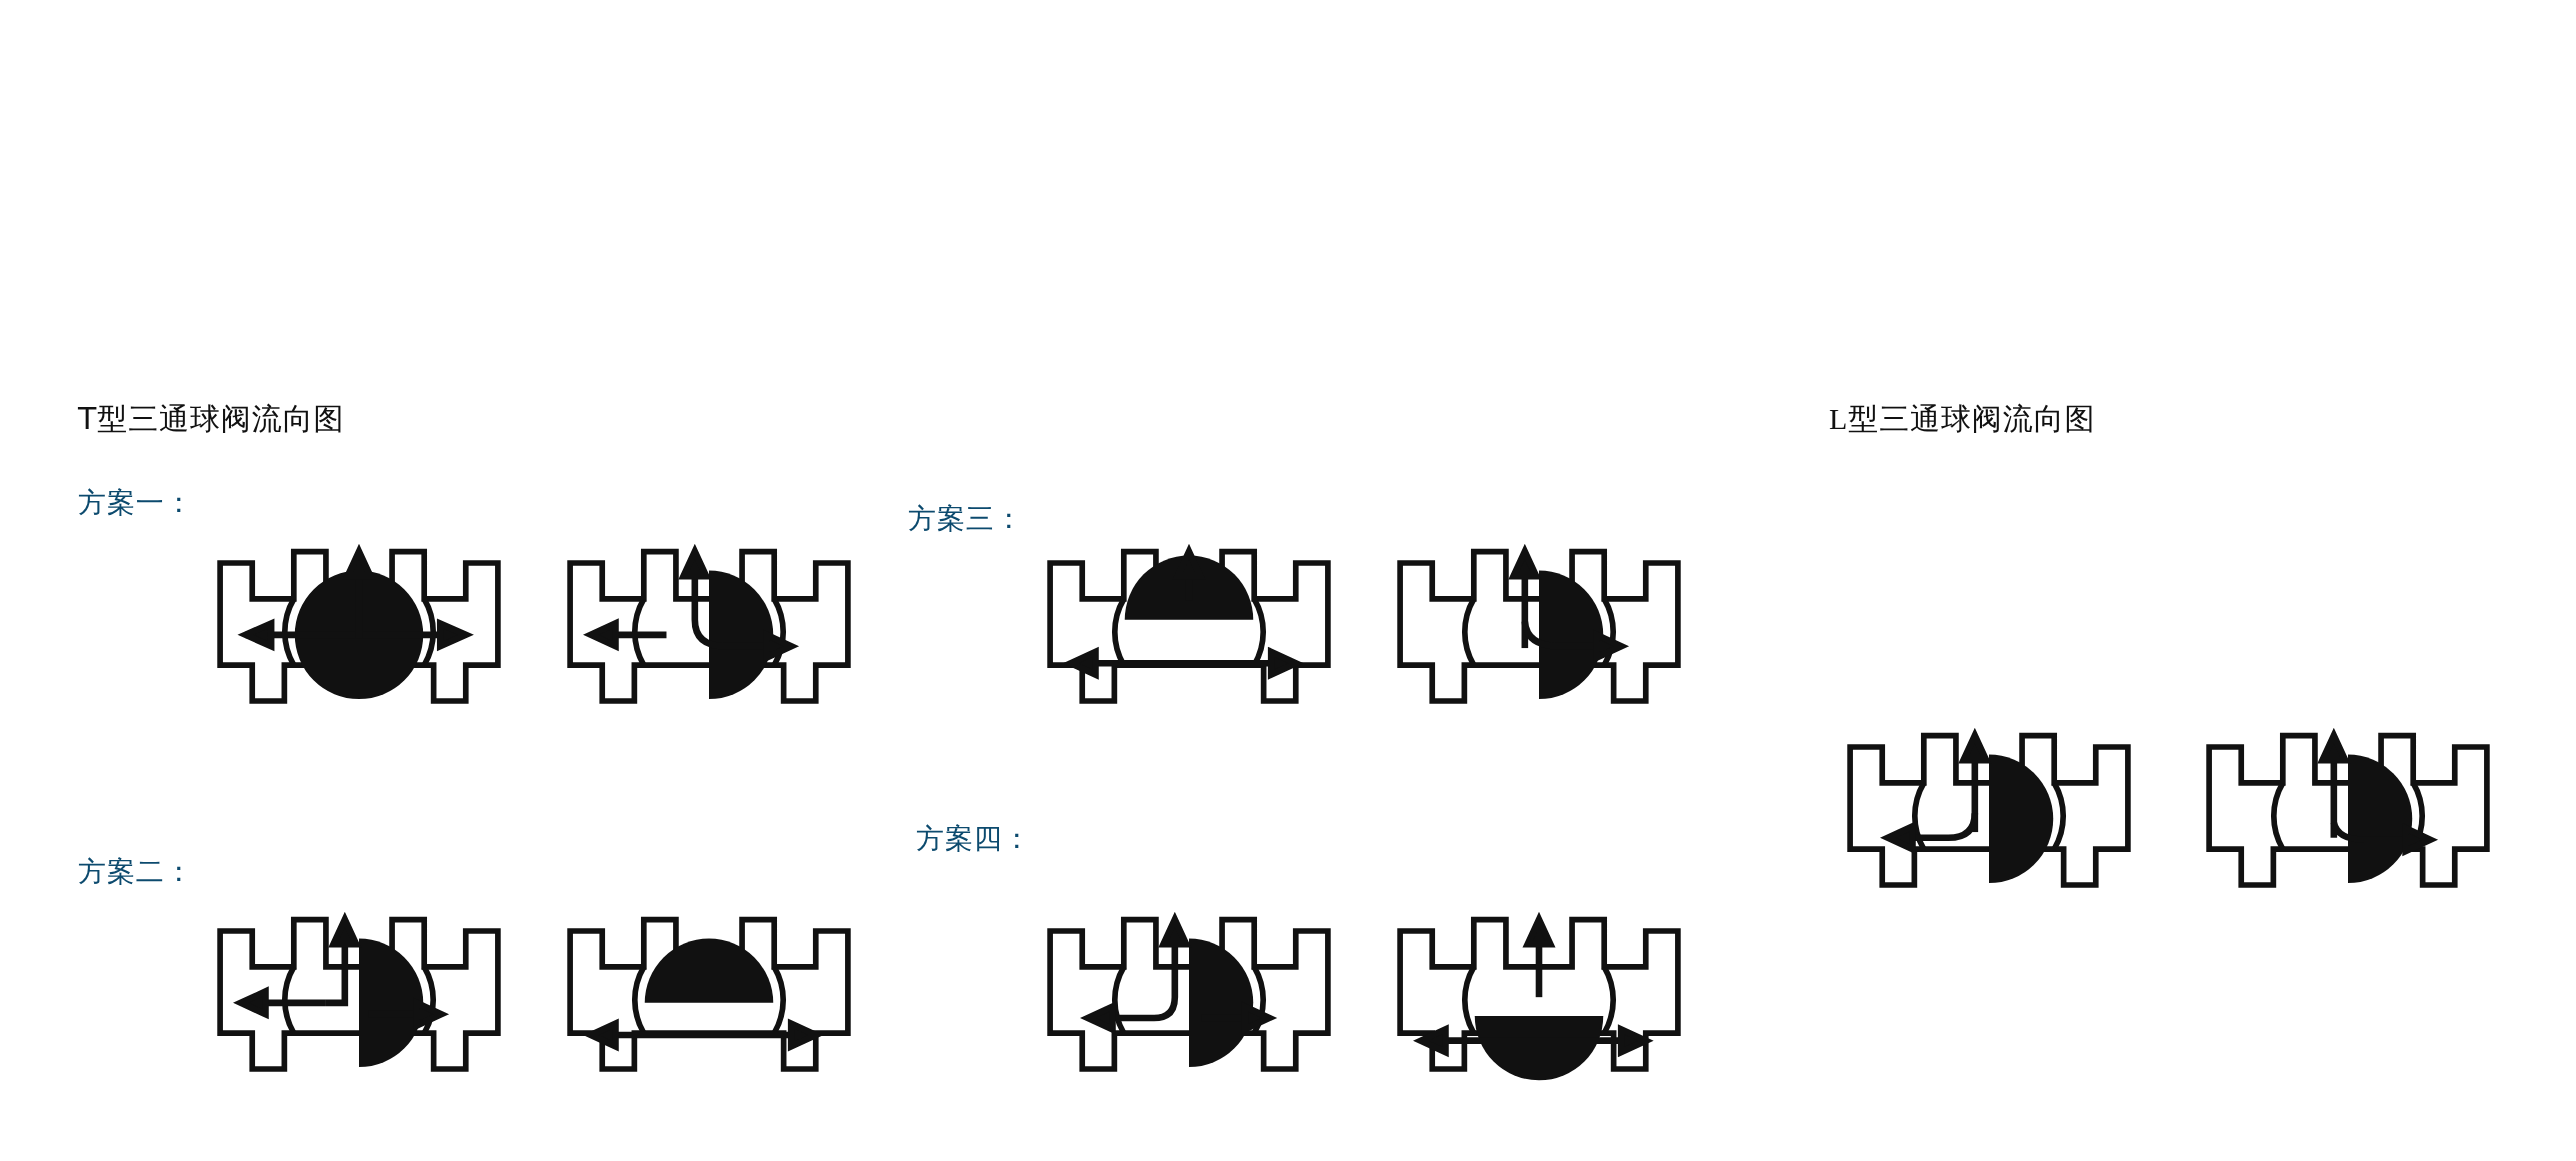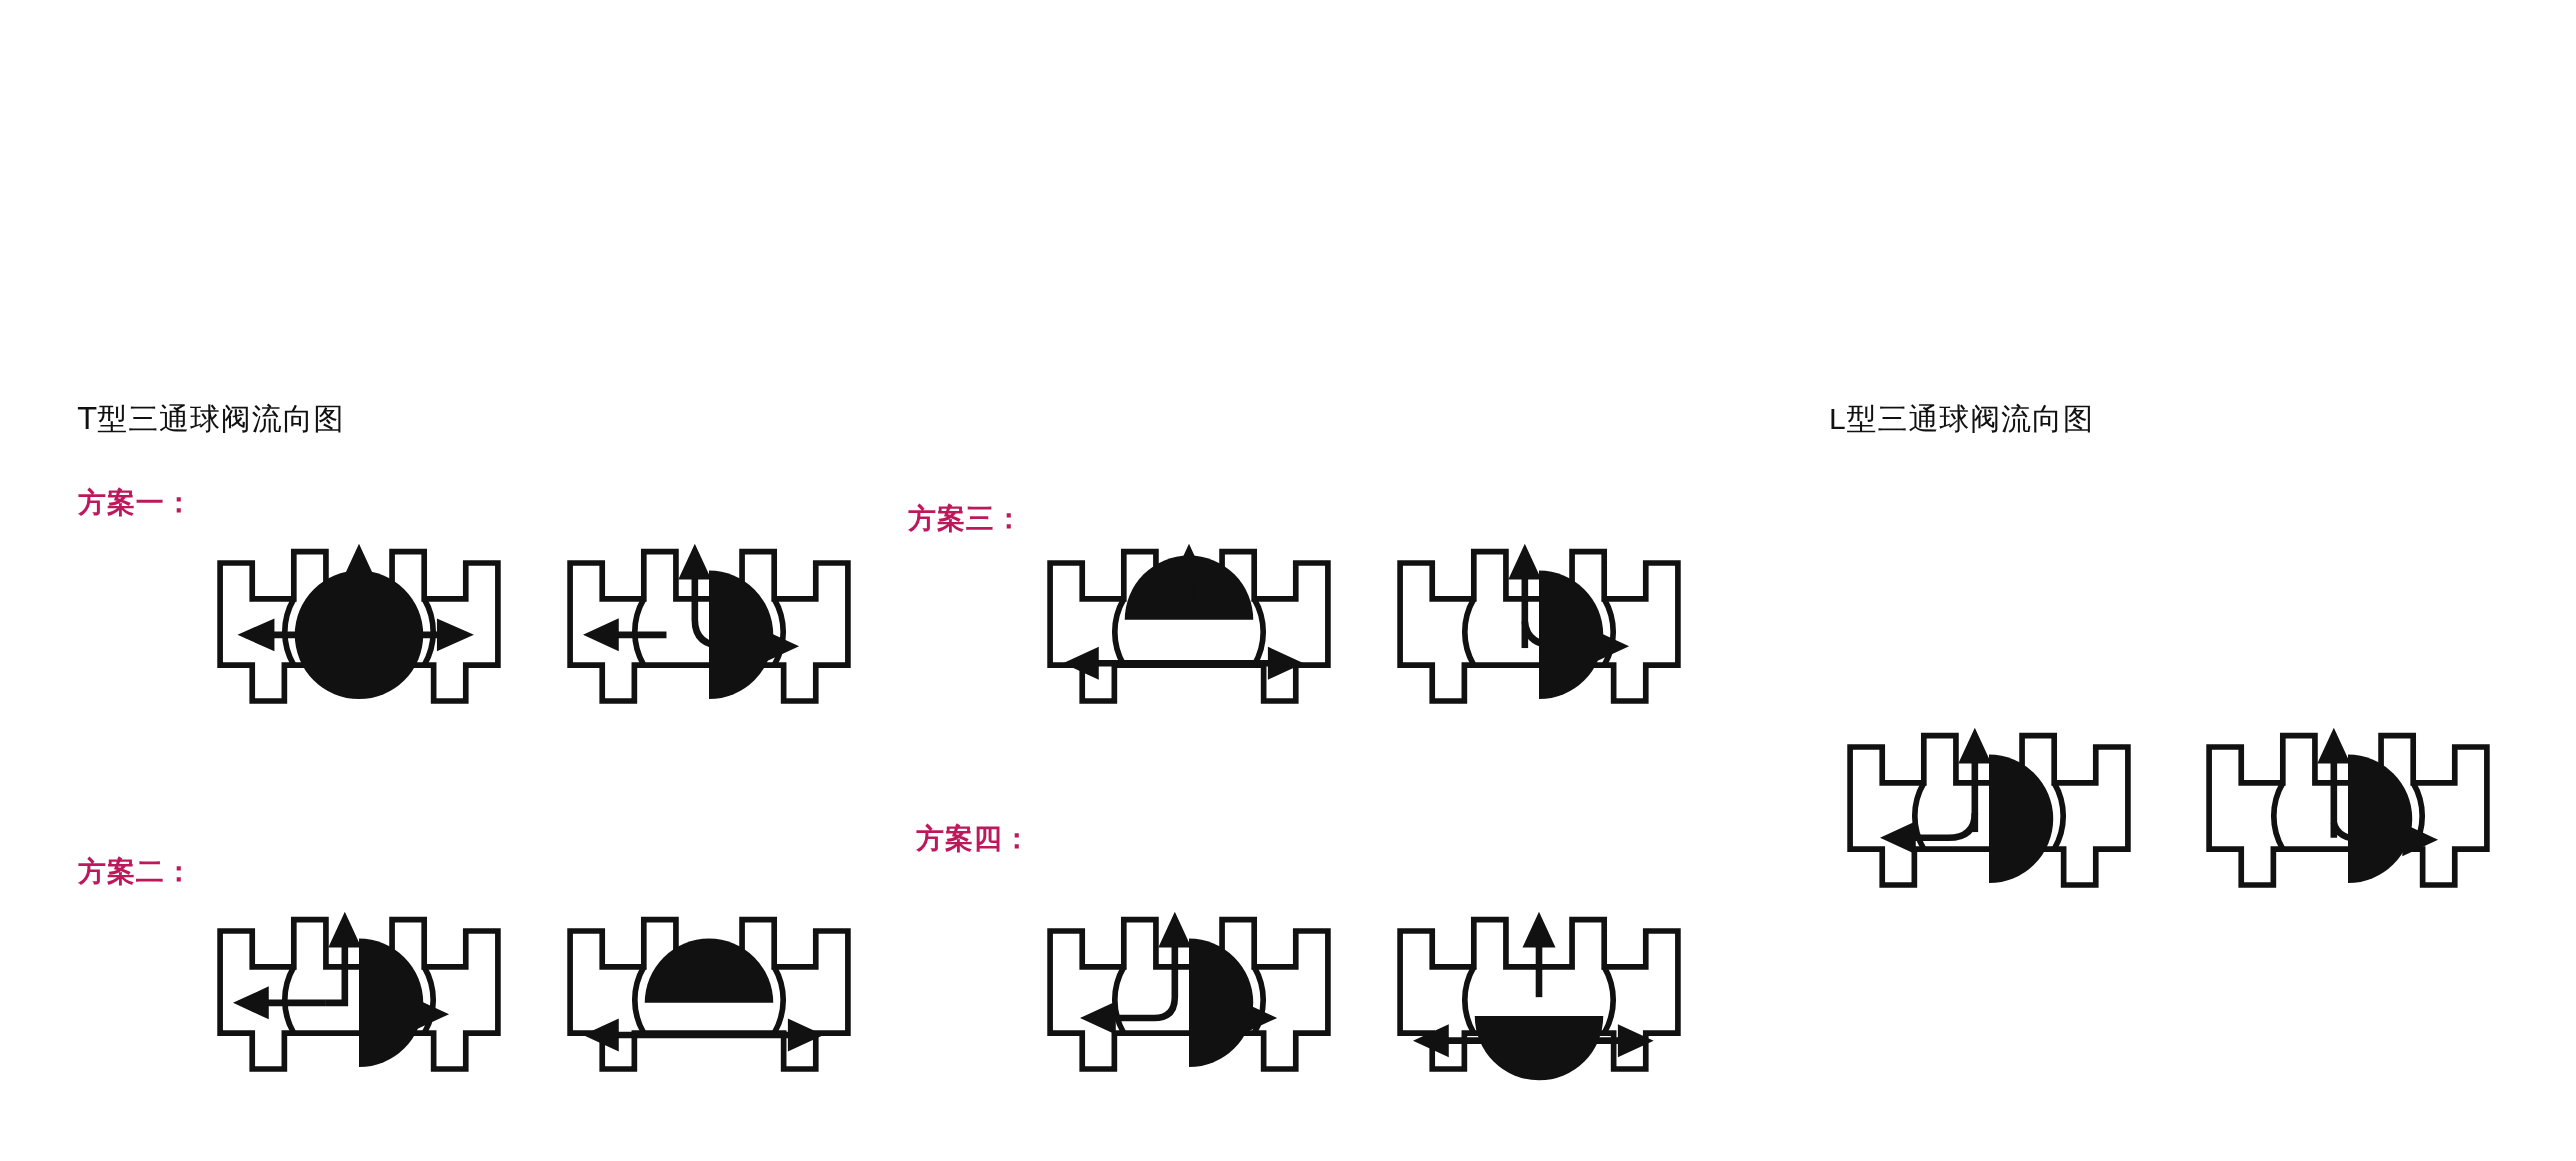--- a/index.html
+++ b/index.html
@@ -68,33 +68,33 @@
     top: 399px;
     font-family: "DejaVu Sans", sans-serif;
     font-size: 30px;
     color: #111111;
     letter-spacing: 0.9px;
   }
   .cap-l {
     position: absolute;
     left: 1829px;
     top: 399px;
-    font-family: Liberation Sans, sans-serif;
+    font-family: Liberation Serif, serif;
     font-size: 30px;
     color: #111111;
     letter-spacing: 0.9px;
   }
 
   
   .scheme-label {
     position: absolute;
     font-family: "DejaVu Sans", sans-serif;
     font-size: 28px;
-    font-weight: 700;
-    color: #be185d;
+    font-weight: 400;
+    color: #0c4a6e;
     letter-spacing: 0.9px;
   }
   #lbl-1 { left: 78px;  top: 484px; }
   #lbl-2 { left: 78px;  top: 853px; text-align: center; }
   #lbl-3 { left: 908px; top: 500px; }
   #lbl-4 { left: 908px; top: 820px; margin-left: 8px; }
 
   
   .valve {
     position: absolute;

